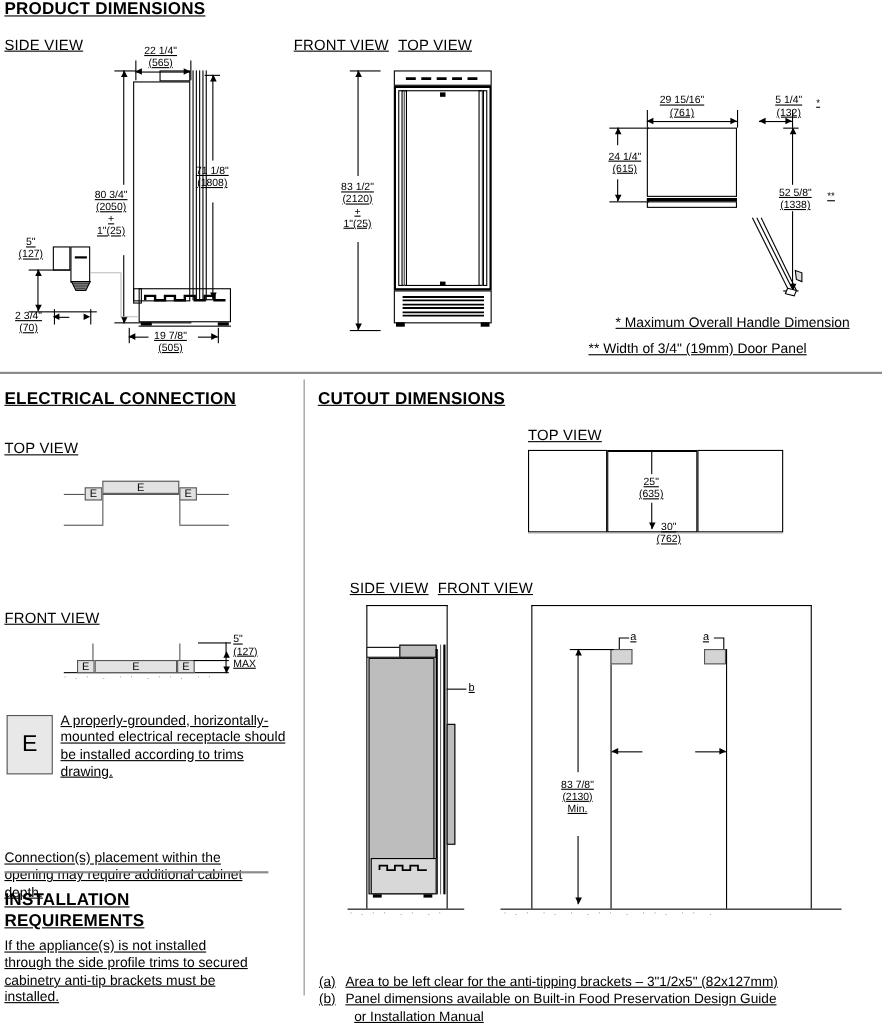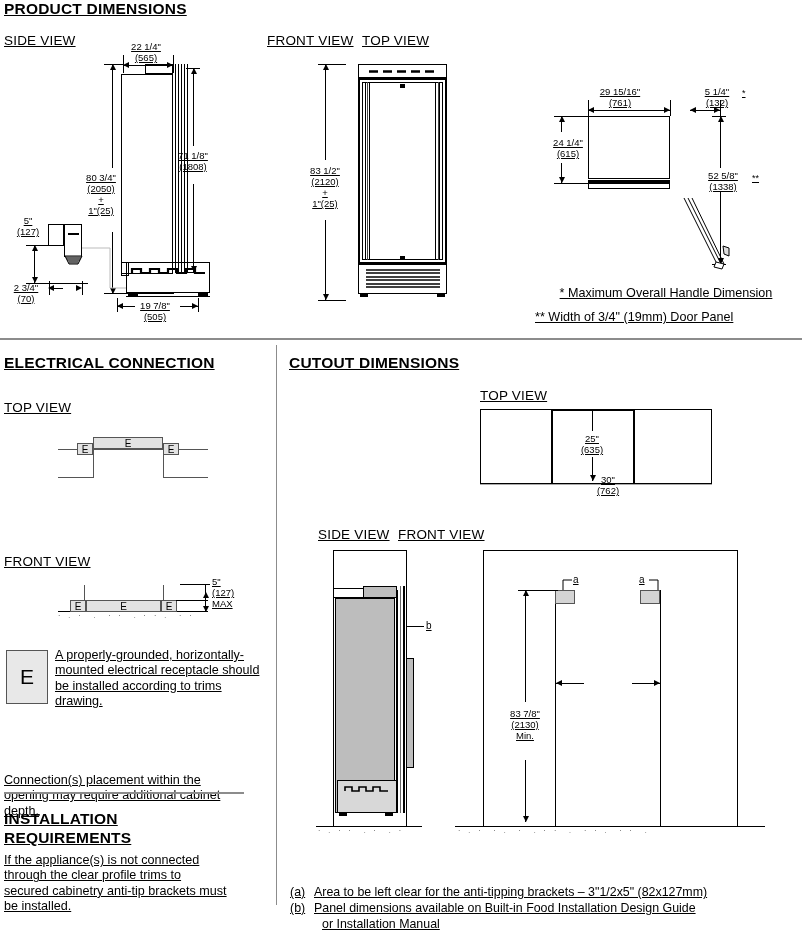--- a/index.html
+++ b/index.html
@@ -288,21 +288,21 @@
     <span>E</span>
   </div>
 <div class="abs body-txt" style="left:55px;top:648px;width:205px;">A properly-grounded, horizontally-mounted electrical receptacle should be installed according to trims drawing.</div>
 
 <div class="abs body-txt" style="left:4px;top:733px;width:235px;margin-top:40px;">Connection(s) placement within the opening may require additional cabinet depth.</div>
 
 <div class="divider" style="left:4px;top:792px;width:240px;"></div>
 
 <div class="abs h1" style="left:4px;top:810px;">INSTALLATION</div>
 <div class="abs h1" style="left:4px;top:829px;">REQUIREMENTS</div>
-<div class="abs body-txt" style="left:4px;top:853px;width:225px;">If the appliance(s) is not connected through the clear profile trims to secured cabinetry anti-tip brackets must be installed.</div>
+<div class="abs body-txt" style="left:4px;top:853px;width:225px;">If the appliance(s) is not installed through the side profile trims to secured cabinetry anti-tip brackets must be installed.</div>
 
 <div class="abs h1" style="left:289px;top:354px;">CUTOUT DIMENSIONS</div>
 
 <div class="abs h2" style="left:480px;top:388px;">TOP VIEW</div>
 
 <div>
   <div class="box" style="left:480px;top:409px;width:72px;height:75px;"></div>
   <div class="box" style="left:552px;top:409px;width:82px;height:75px;border-top-width:2px;"></div>
   <div class="box" style="left:634px;top:409px;width:78px;height:75px;"></div>
   <div class="ln hln" style="left:480px;top:484px;width:72px;background:#aaa;"></div>
@@ -383,15 +383,15 @@
   <div class="ln hln" style="left:518px;top:590px;width:40px;"></div>
 
   <div class="ln hln" style="left:455px;top:826px;width:310px;"></div>
   <div class="floor-dots" style="left:458px;top:827px;width:305px;">· . ·&nbsp; · . &nbsp;·&nbsp; . · ·&nbsp; . &nbsp;· · . &nbsp;· ·&nbsp; .</div>
 </div>
 
 <div class="abs note" style="left:290px;top:885px;">(a)</div>
 <div class="abs note" style="left:314px;top:885px;width:485px;">Area to be left clear for the anti-tipping brackets – 3"1/2x5" (82x127mm)</div>
 
 <div class="abs note" style="left:290px;top:901px;">(b)</div>
-<div class="abs note" style="left:314px;top:901px;width:485px;">Panel dimensions available on Built-in Food Installation Design Guide</div>
+<div class="abs note" style="left:314px;top:901px;width:485px;">Panel dimensions available on Built-in Food Preservation Design Guide</div>
 
 <div class="abs note" style="left:322px;top:917px;width:485px;">or Installation Manual</div>
 
 </body></html>

